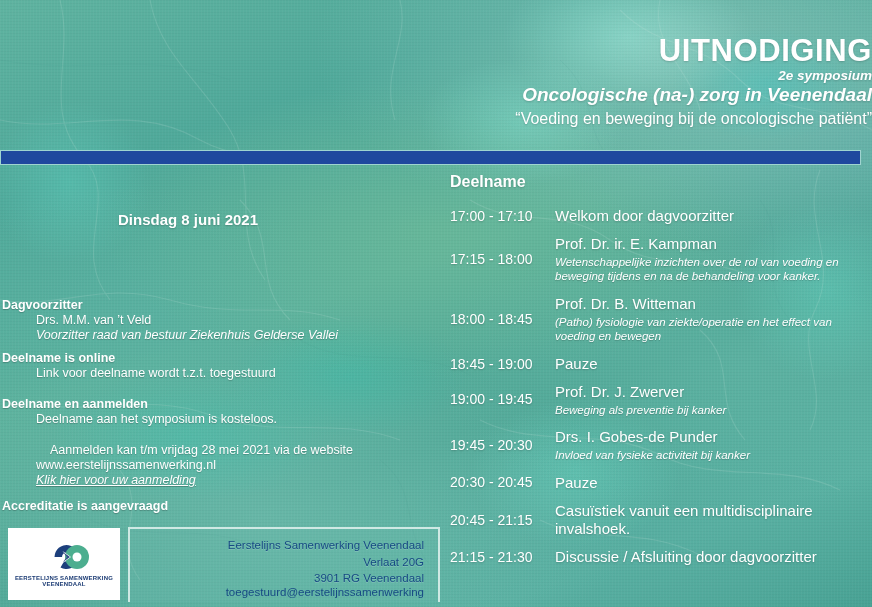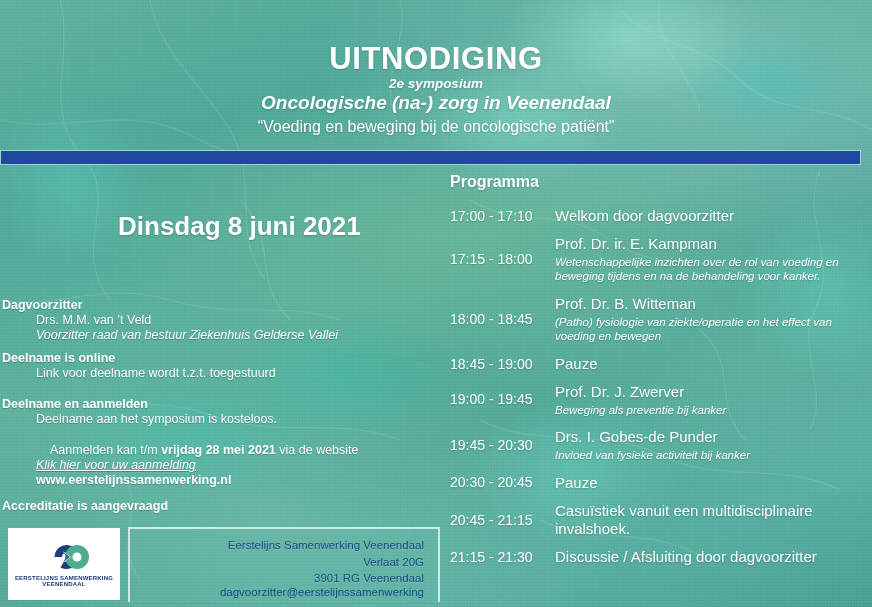--- a/index.html
+++ b/index.html
@@ -46,21 +46,21 @@
   }
   .bg-grain{
     position:absolute;inset:0;
     background-image:
       repeating-linear-gradient(90deg, rgba(255,255,255,.045) 0 1px, rgba(0,0,0,0) 1px 3px),
       repeating-linear-gradient(0deg,  rgba(0,0,0,.030)    0 1px, rgba(0,0,0,0) 1px 3px);
     opacity:.75;
   }
 
   
-  .header{position:absolute;left:0;right:0;top:16px;height:190px;text-align:center;}
+  .header{position:absolute;left:0;right:0;top:8px;height:190px;text-align:right;}
   .title{
     position:absolute;left:0;right:0;top:25px;
     font-size:31px;font-weight:bold;color:#ffffff;letter-spacing:.6px;
     text-shadow:0 1px 2px rgba(0,0,0,.18);
   }
   .subtitle1{
     position:absolute;left:0;right:0;top:60px;
     font-size:13.5px;font-weight:bold;font-style:italic;color:#ffffff;
     text-shadow:0 1px 2px rgba(0,0,0,.18);
   }
@@ -80,32 +80,32 @@
     position:absolute;left:0;top:150px;width:861px;height:15px;
     background:#1f489e;border:1px solid #9fd4d0;box-sizing:border-box;
   }
 
   
   .left-col{position:absolute;left:0;top:165px;width:440px;height:442px;}
   .right-col{position:absolute;left:440px;top:165px;width:432px;height:442px;}
 
   .date{
     position:absolute;left:118px;top:46px;
-    font-size:26px;font-weight:bold;color:#ffffff;
+    font-size:15px;font-weight:bold;color:#ffffff;
     text-shadow:0 1px 2px rgba(0,0,0,.2);
   }
 
   .block{position:absolute;left:0;width:440px;color:#ffffff;}
   .block .h{font-size:12.5px;font-weight:bold;color:#ffffff;padding-left:2px;
             text-shadow:0 1px 1px rgba(0,0,0,.22);}
   .block .l{font-size:12.5px;color:#ffffff;padding-left:50px;margin-top:3px;
             text-shadow:0 1px 1px rgba(0,0,0,.22);}
   .block .l.it{font-style:italic;}
   .block .l.nm{margin-top:1px;padding-left:36px;}
-  .block .l b{font-weight:bold;}
+  .block .l b{font-weight:normal;}
   .link{
     font-style:italic;text-decoration:underline;color:#ffffff;
   }
 
   .bk-dag{top:133px;}
   .bk-online{top:186px;}
   .bk-aanmelden{top:232px;}
   .bk-accred{top:334px;}
   .spacer-line{height:14px;}
 
@@ -218,31 +218,31 @@
     <div class="block bk-online">
       <div class="h">Deelname is online</div>
       <div class="l nm">Link voor deelname wordt t.z.t. toegestuurd</div>
     </div>
 
     <div class="block bk-aanmelden">
       <div class="h">Deelname en aanmelden</div>
       <div class="l nm">Deelname aan het symposium is kosteloos.</div>
       <div class="spacer-line"></div>
       <div class="l"><span>Aanmelden kan t/m </span><b>vrijdag 28 mei 2021</b><span> via de website</span></div>
+      <div class="l nm"><b>www.eerstelijnssamenwerking.nl</b></div>
       <div class="l nm"><span class="link">Klik hier voor uw aanmelding</span></div>
-      <div class="l nm"><b>www.eerstelijnssamenwerking.nl</b></div>
     </div>
 
     <div class="block bk-accred">
       <div class="h">Accreditatie is aangevraagd</div>
     </div>
   </div>
 
   <div class="right-col">
-    <div class="programma">Programma</div>
+    <div class="programma">Deelname</div>
     <div class="prog-list">
 
       <div class="prog-row">
         <div class="prog-time">17:00 - 17:10</div>
         <div class="prog-body">
           <div class="prog-title">Welkom door dagvoorzitter</div>
         </div>
       </div>
       <div class="gap-s"></div>
 
@@ -327,16 +327,16 @@
     <div class="logo-txt1">EERSTELIJNS SAMENWERKING</div>
     <div class="logo-txt2">VEENENDAAL</div>
   </div>
 
   <div class="contact-card">
     <div class="contact-lines">
       <div>Eerstelijns Samenwerking Veenendaal</div>
       <div>Verlaat 20G</div>
       <div>3901 RG Veenendaal</div>
     </div>
-    <div class="contact-mail">dagvoorzitter@eerstelijnssamenwerking</div>
+    <div class="contact-mail">toegestuurd@eerstelijnssamenwerking</div>
   </div>
 
 </div>
 
 </body></html>

